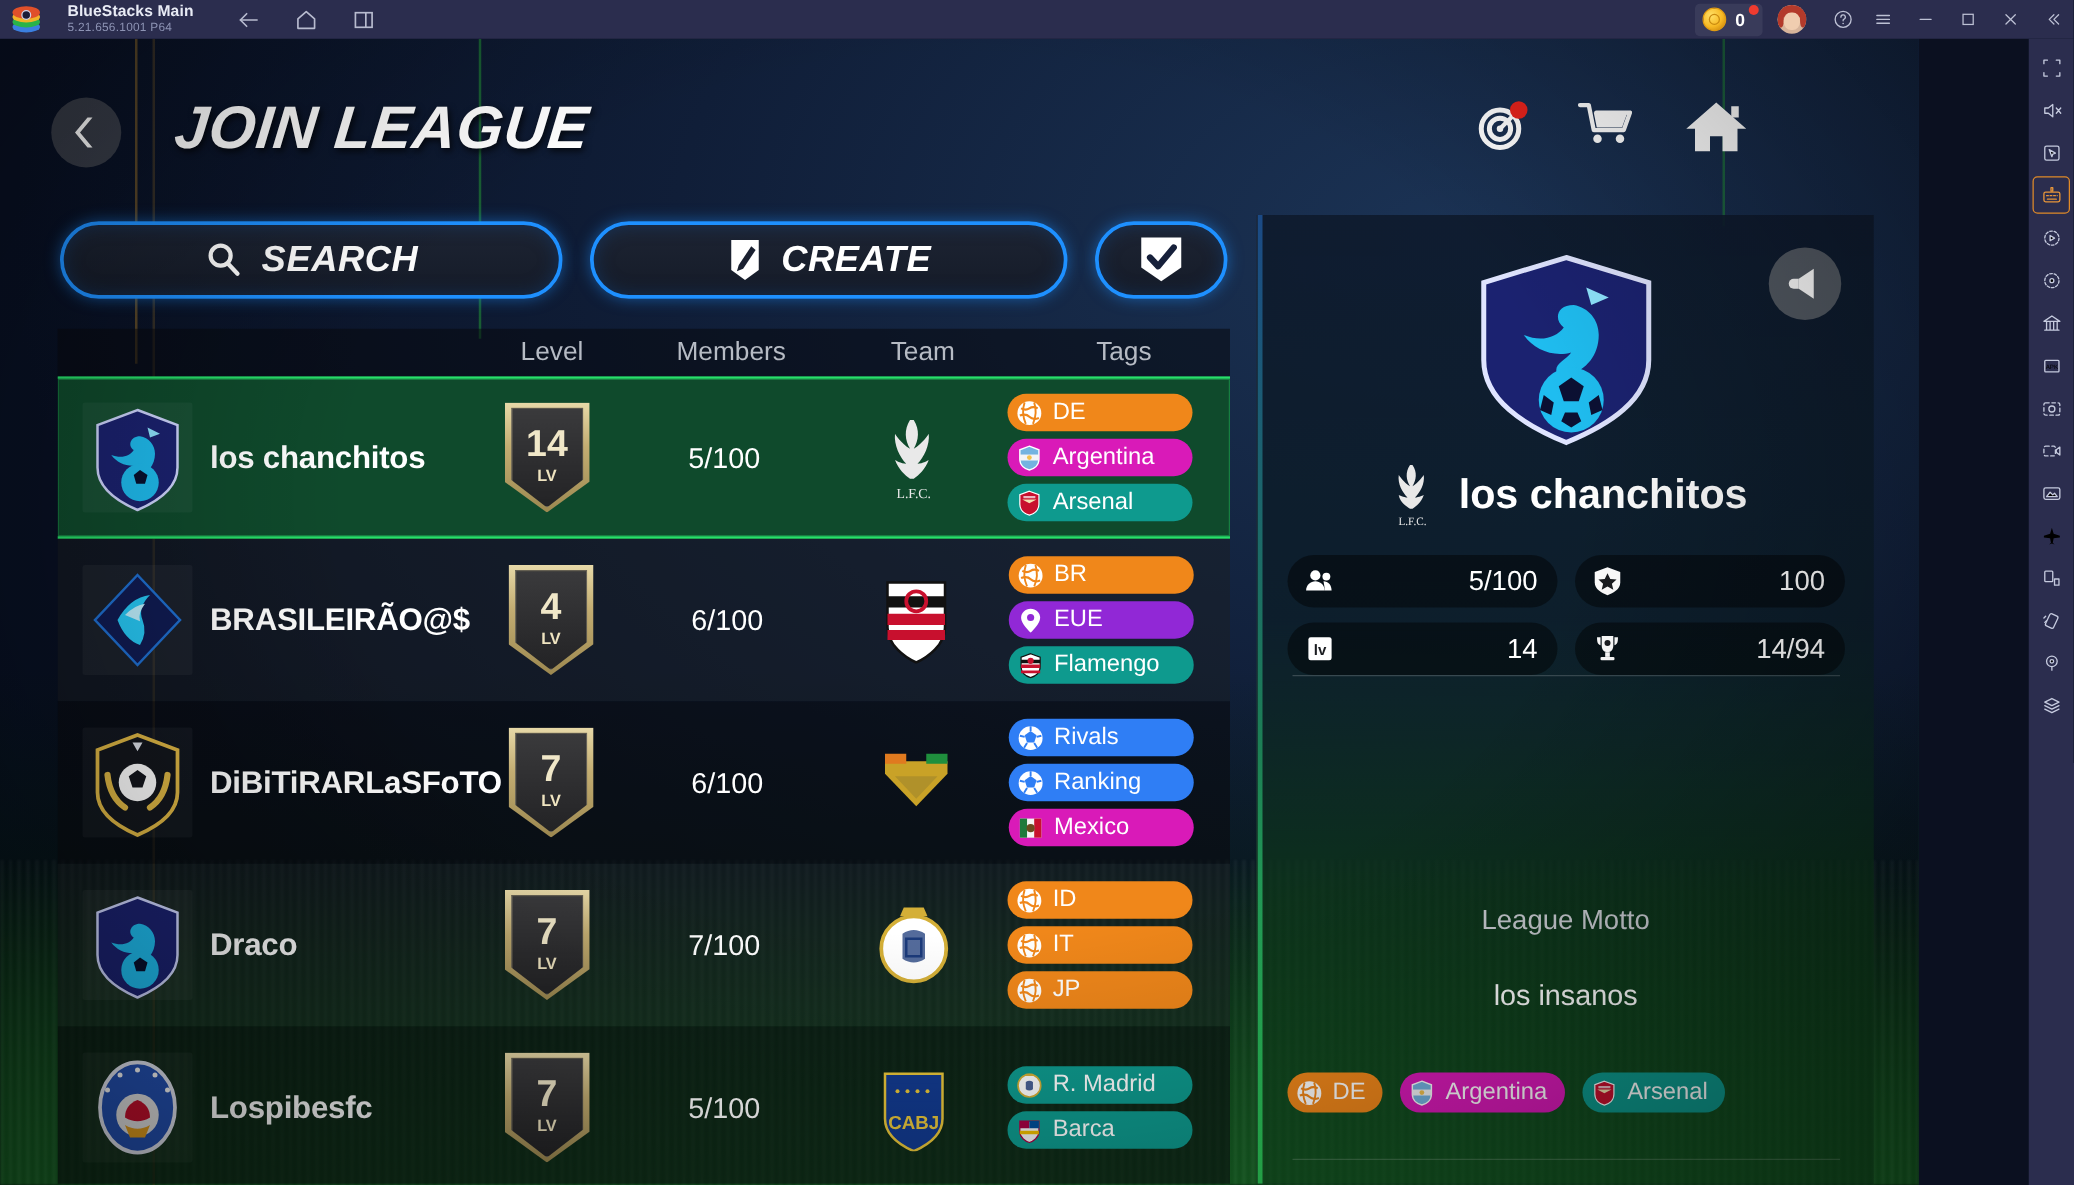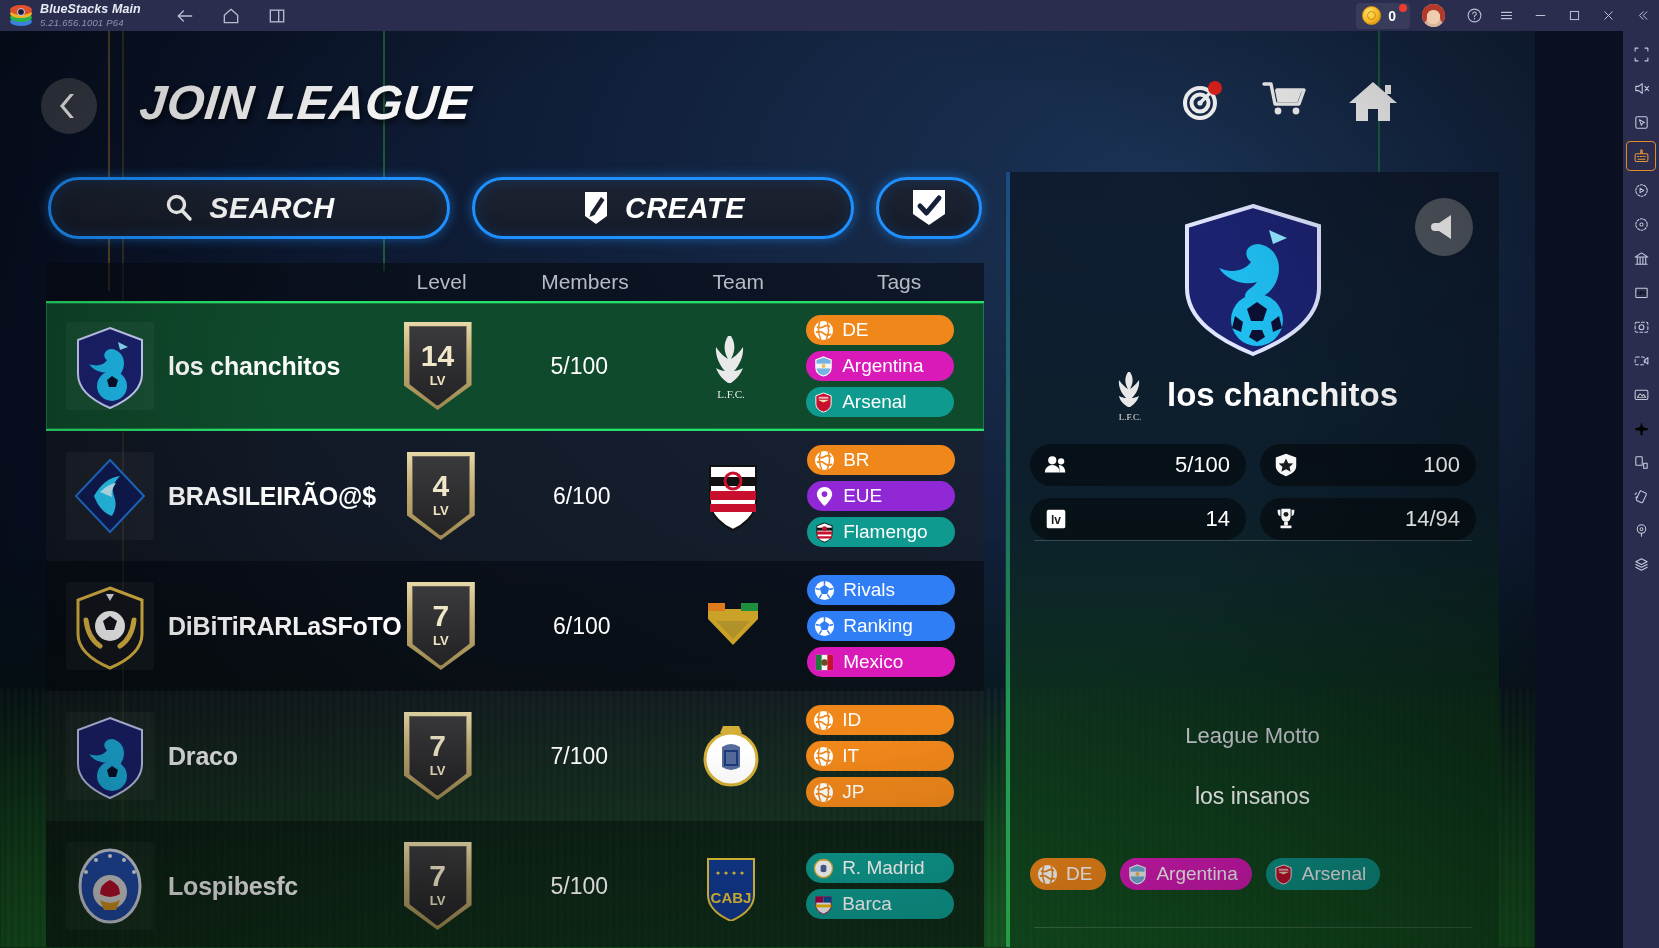--- a/index.html
+++ b/index.html
@@ -16,21 +16,21 @@
     position:absolute; left:0; top:0; width:1659px; height:31px;
     background:#2b2d4e; display:flex; align-items:center; z-index:40;
   }
   .bs-logo { width:22px; height:22px; margin-left:10px; position:relative; flex:none; }
   .bs-logo i { position:absolute; left:0; border-radius:50%; display:block; }
   .bs-logo i.l1 { width:22px; height:9px; top:12px; background:#3b7fe0; }
   .bs-logo i.l2 { width:22px; height:9px; top:8px;  background:#29b34a; }
   .bs-logo i.l3 { width:22px; height:9px; top:4px;  background:#f0b429; }
   .bs-logo i.l4 { width:22px; height:10px; top:0px; background:#e0502a; }
   .bs-logo i.eye{ width:8px; height:8px; top:3px; left:7px; background:#1b1d38; border:1px solid #cfd4ea; z-index:5;}
-  .bs-title { margin-left:8px; line-height:1.05;font-style:italic; }
+  .bs-title { margin-left:22px; line-height:1.05; }
   .bs-title .t1 { color:#e8ebf5; font-size:12.5px; font-weight:bold; letter-spacing:.1px; }
   .bs-title .t2 { color:#8d93b4; font-size:9.5px; letter-spacing:.2px; margin-top:1px;}
   .tb-navs { display:flex; align-items:center; gap:26px; margin-left:34px; }
   .tb-ico { width:20px; height:20px; opacity:.82; cursor:pointer; }
   .tb-ico svg { width:100%; height:100%; display:block; }
   .tb-right { margin-left:auto; display:flex; align-items:center; height:31px; }
   .coin-chip {
     display:flex; align-items:center; gap:7px; height:26px; padding:0 14px 0 6px;
     background:rgba(255,255,255,.07); border-radius:4px; margin-right:12px; position:relative;
   }

